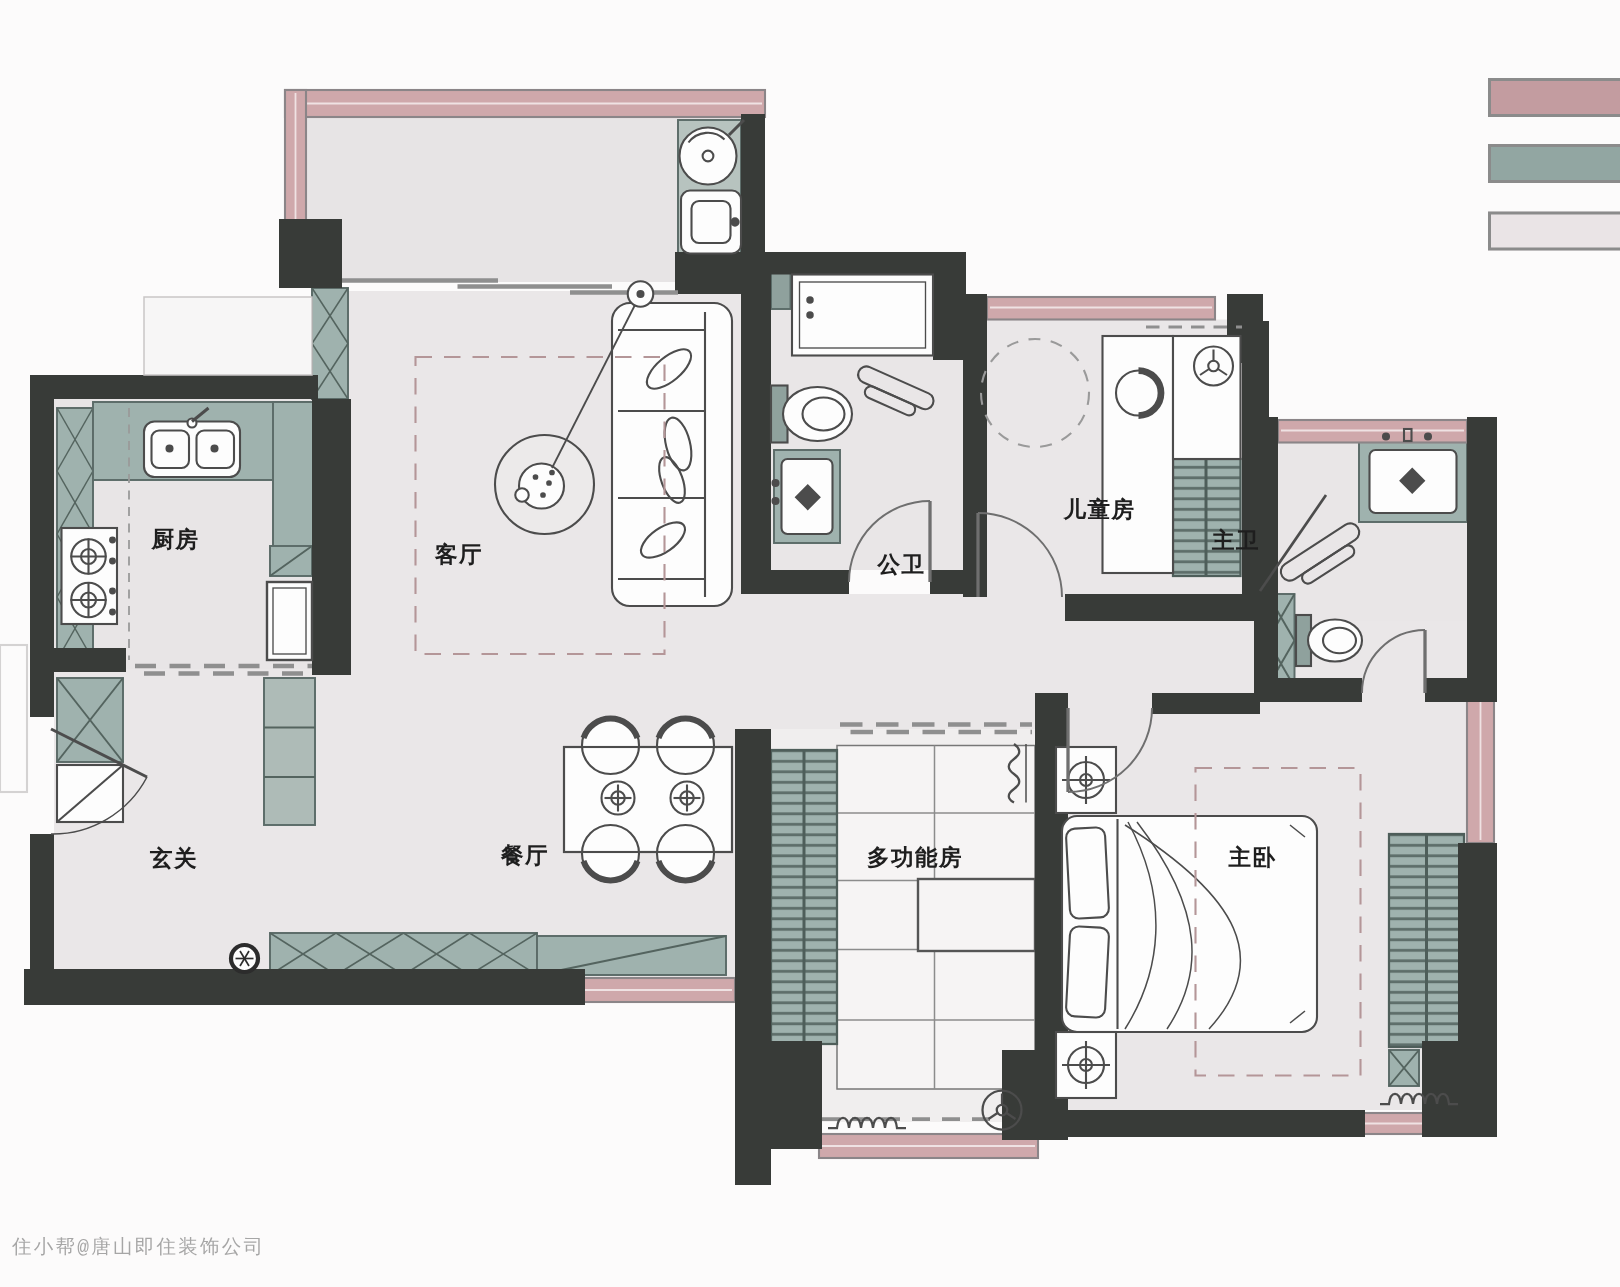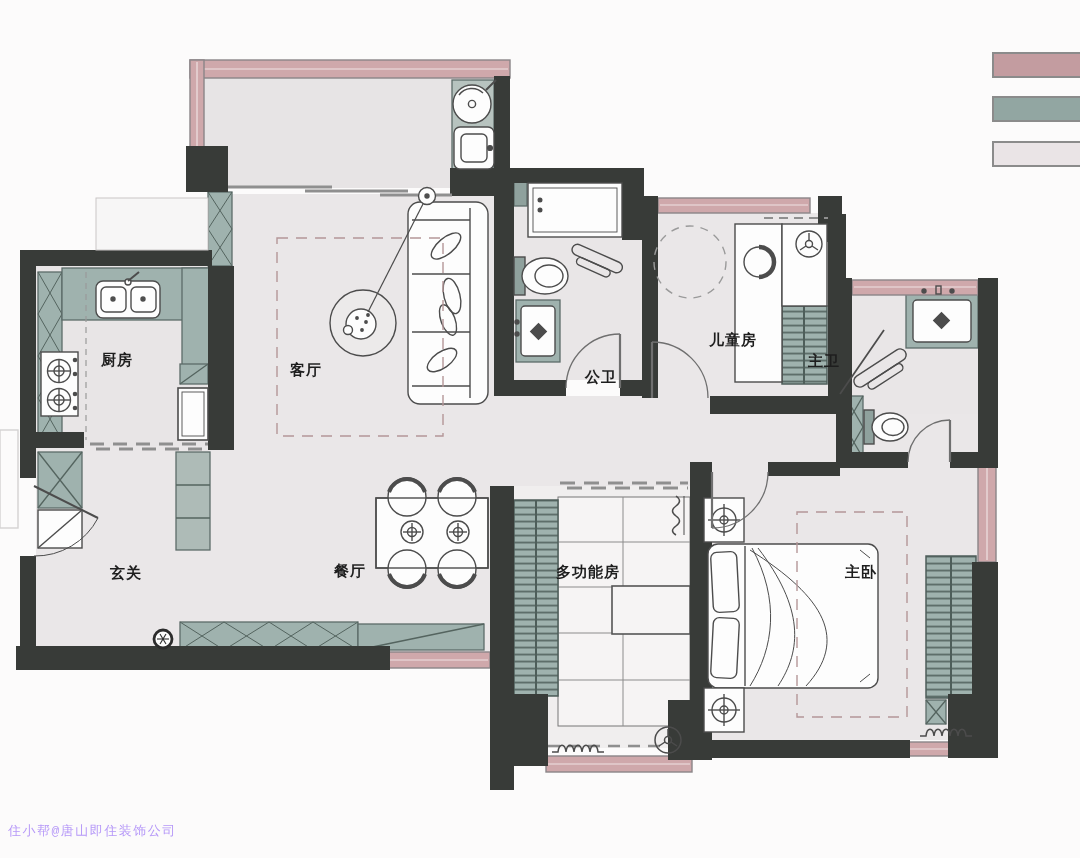--- a/index.html
+++ b/index.html
@@ -1,21 +1,21 @@
 <!DOCTYPE html>
 <html><head>
 <meta charset="utf-8">
 <style>
   html,body{margin:0;padding:0;background:#ffffff;}
   #stage{position:relative;width:1080px;height:858px;background:#fcfbfb;overflow:hidden;
          font-family:Liberation Mono, monospace;}
   .room-label{position:absolute;transform:translate(-50%,-50%);font-size:15px;font-weight:bold;
               color:#1e1e1e;letter-spacing:1px;white-space:nowrap;}
   .swatch{position:absolute;left:992px;width:96px;height:26px;border:2px solid #8b8b8b;box-sizing:border-box;}
-  #watermark{position:absolute;left:8px;top:822px;font-size:13px;color:#8b5cf6;opacity:.62;letter-spacing:1.5px;}
+  #watermark{position:absolute;left:8px;top:822px;font-size:13px;color:#737373;opacity:.62;letter-spacing:1.5px;}
   svg{position:absolute;left:0;top:0;}
 </style>
 </head>
 <body>
 
 <div id="stage">
 
 <svg width="1080" height="858" viewBox="0 0 1080 858">
 <defs>
   <pattern id="hang" width="8" height="7" patternUnits="userSpaceOnUse">
@@ -381,24 +381,24 @@
 <g>
   <rect x="96" y="198" width="112" height="52" fill="#f7f6f6" stroke="#c9c6c6"></rect>
 </g>
 </svg>
 
 <div class="room-label" style="left:117px;top:360px;">厨房</div>
 <div class="room-label" style="left:306px;top:370px;">客厅</div>
 <div class="room-label" style="left:601px;top:377px;">公卫</div>
 <div class="room-label" style="left:733px;top:340px;">儿童房</div>
 <div class="room-label" style="left:824px;top:361px;">主卫</div>
-<div class="room-label" style="left:126px;top:573px;">玄关</div>
+<div class="room-label" style="left:116px;top:573px;">玄关</div>
 <div class="room-label" style="left:350px;top:571px;text-align:right;">餐厅</div>
-<div class="room-label" style="left:588px;top:572px;">多功能房</div>
-<div class="room-label" style="left:835px;top:572px;margin-left:26px;">主卧</div>
+<div class="room-label" style="left:610px;top:572px;">多功能房</div>
+<div class="room-label" style="left:835px;top:572px;">主卧</div>
 
 <div class="swatch" style="top: 52px; background: rgb(195, 156, 160);"></div>
 <div class="swatch" style="top: 96px; background: rgb(146, 166, 162);"></div>
 <div class="swatch" style="top: 141px; background: rgb(234, 228, 230);"></div>
 
 <div id="watermark">住小帮@唐山即住装饰公司</div>
 
 </div>
 
 </body></html>

